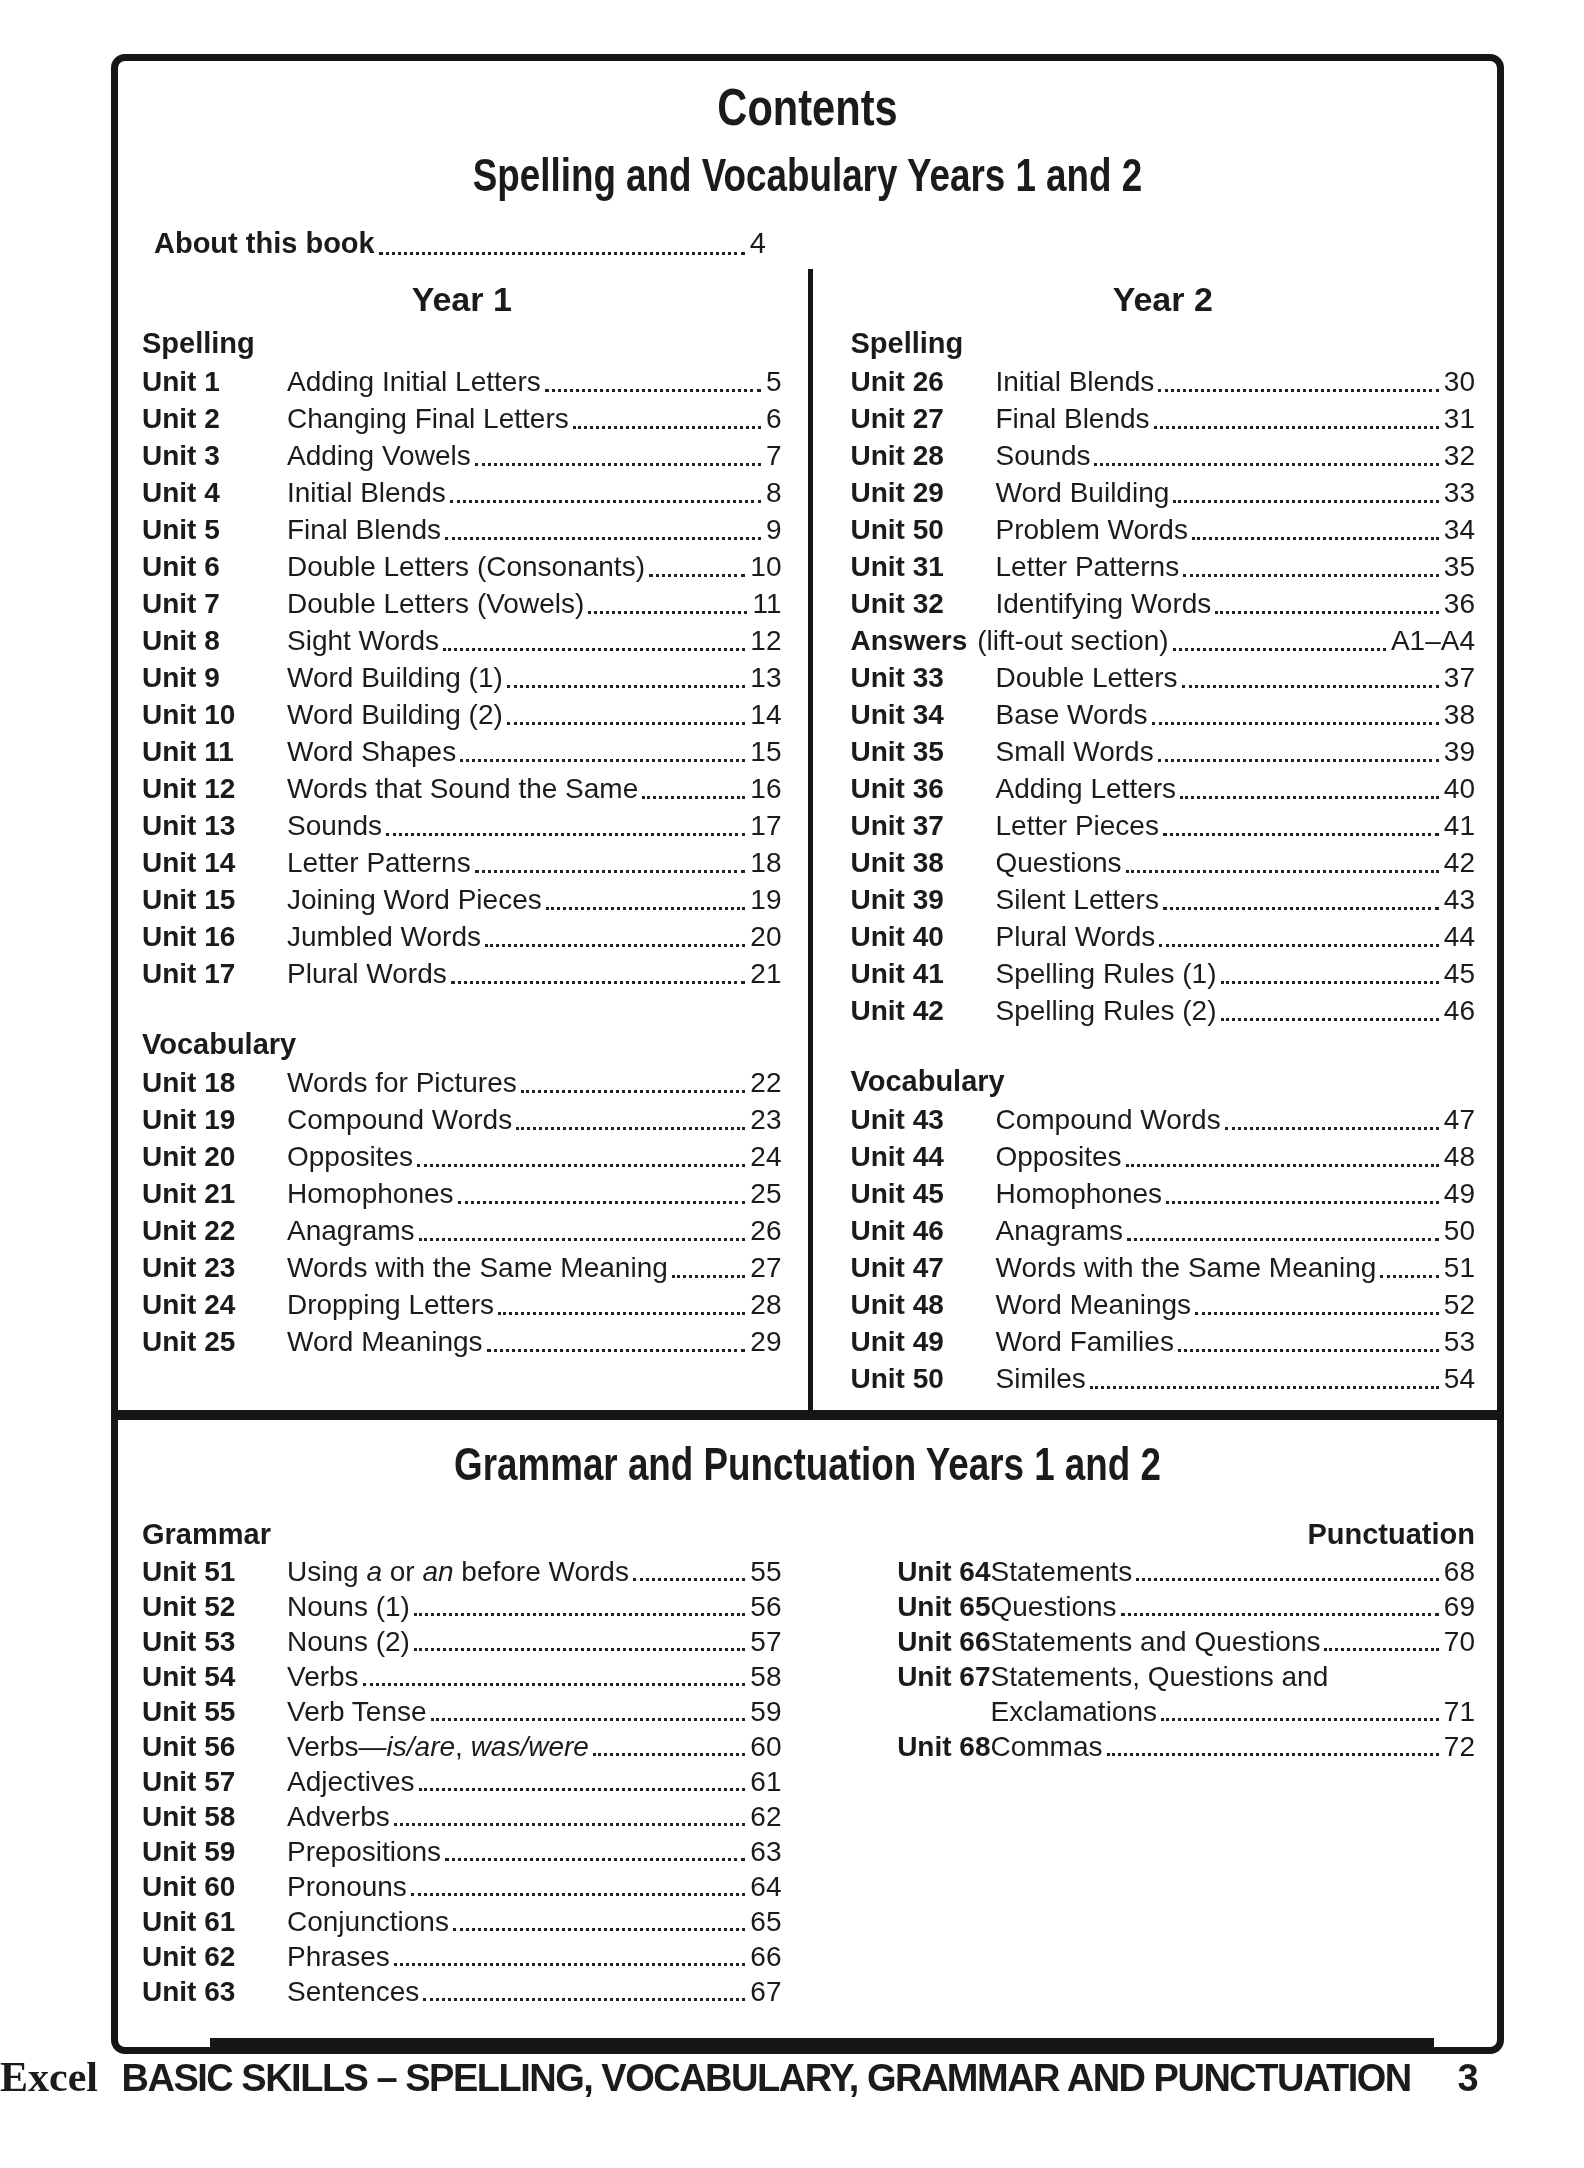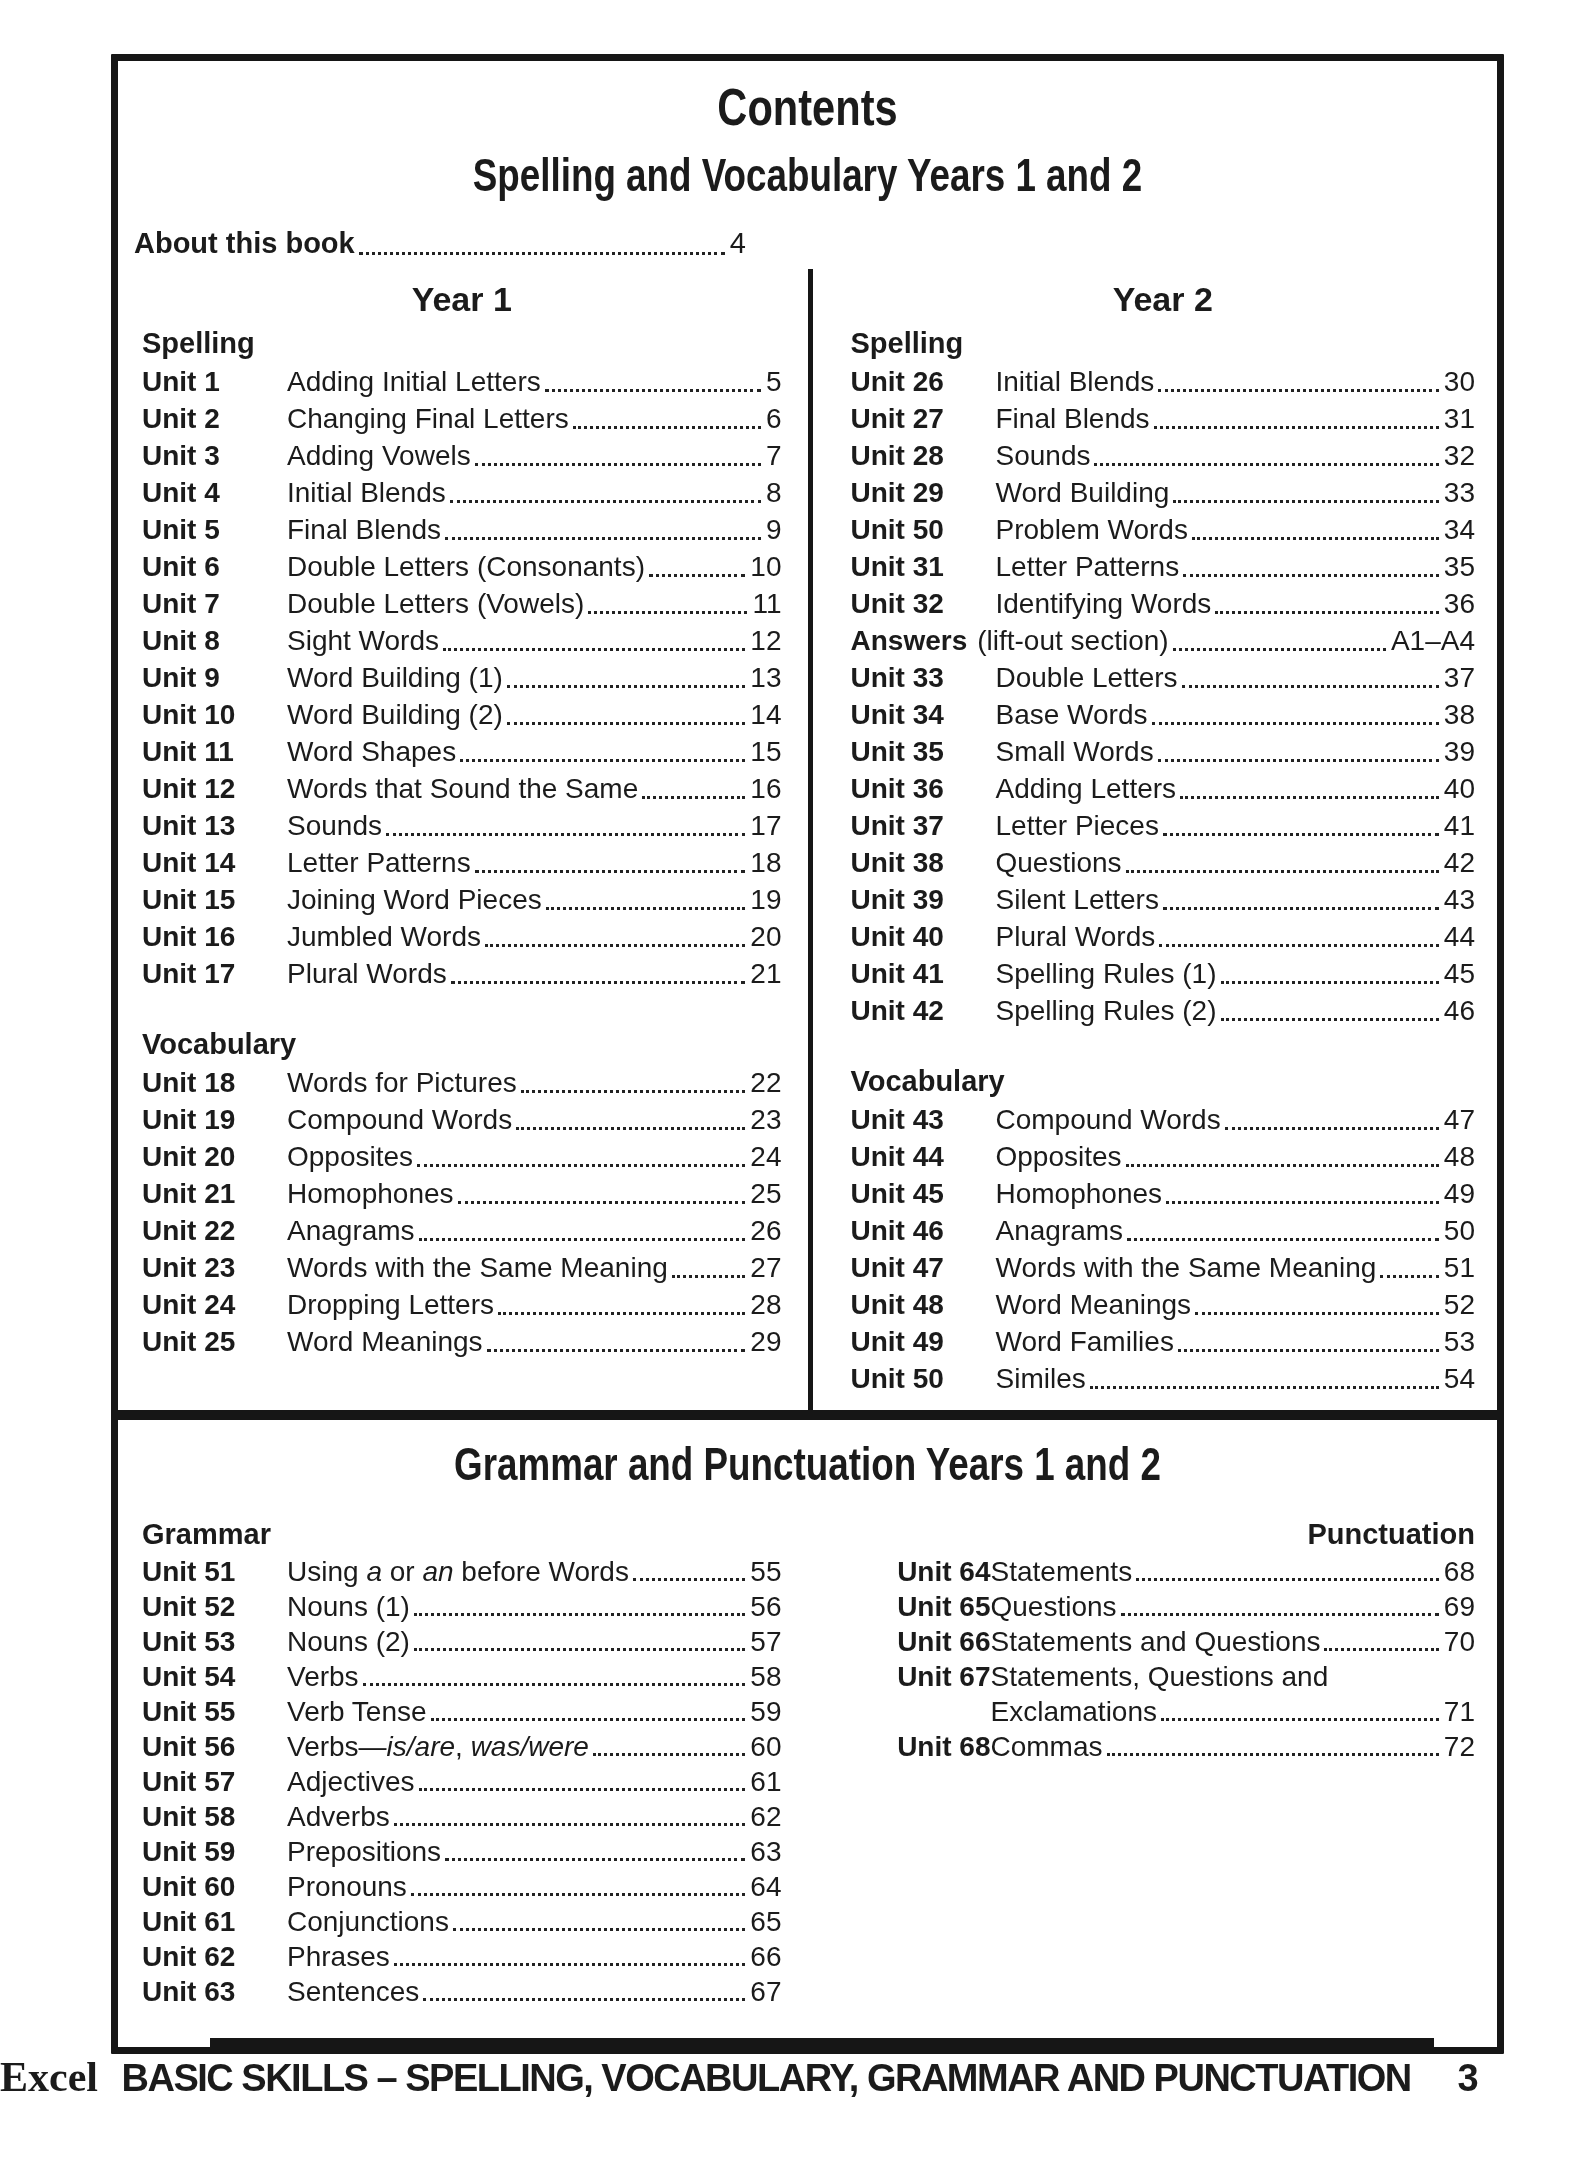--- a/index.html
+++ b/index.html
@@ -9,21 +9,21 @@
     color:#1b1b1b;
     position:relative;
     -webkit-font-smoothing:antialiased;
   }
   .page{position:absolute;inset:0;overflow:hidden;background:#fff;}
 
   
   .book{
     position:absolute;left:111px;top:54px;
     width:1379px;
-    border:7px solid #161616;border-radius:1px;
+    border:7px solid #161616;border-radius:14px;
     display:flex;flex-direction:column;
     background:#fff;
   }
   .box1{height:1337px;display:flex;flex-direction:column;padding-top:12px;}
   .junction{height:10px;background:#161616;flex:none;}
   .box2{height:617px;display:flex;flex-direction:column;padding-top:10px;}
 
   
   .h-contents{
     margin:6px 0 0;text-align:center;
@@ -35,21 +35,21 @@
     margin:14px 0 0;text-align:center;
     font-size:46px;font-weight:bold;line-height:52px;
     transform:scaleX(0.80);transform-origin:center;
     white-space:nowrap;
   }
   .box2 .h-section{margin:8px 0 18px;}
 
   
   .about-row{
     display:flex;align-items:baseline;
-    width:612px;margin:22px 0 6px 16px;
+    width:612px;margin:22px 0 6px 36px;
     font-size:29px;line-height:40px;
   }
   .about-label{font-weight:bold;flex:none;white-space:nowrap;}
   .about-pg{flex:none;}
 
   
   .cols{flex:1;display:grid;grid-template-columns:1fr 1fr;min-height:0;}
   .col{padding:6px 26px 0 24px;min-width:0;}
   .cols .col:nth-child(2){border-left:5px solid #161616;padding-left:38px;padding-right:22px;}
   .cols.nodiv .col:nth-child(2){border-left:none;text-align:right;}

